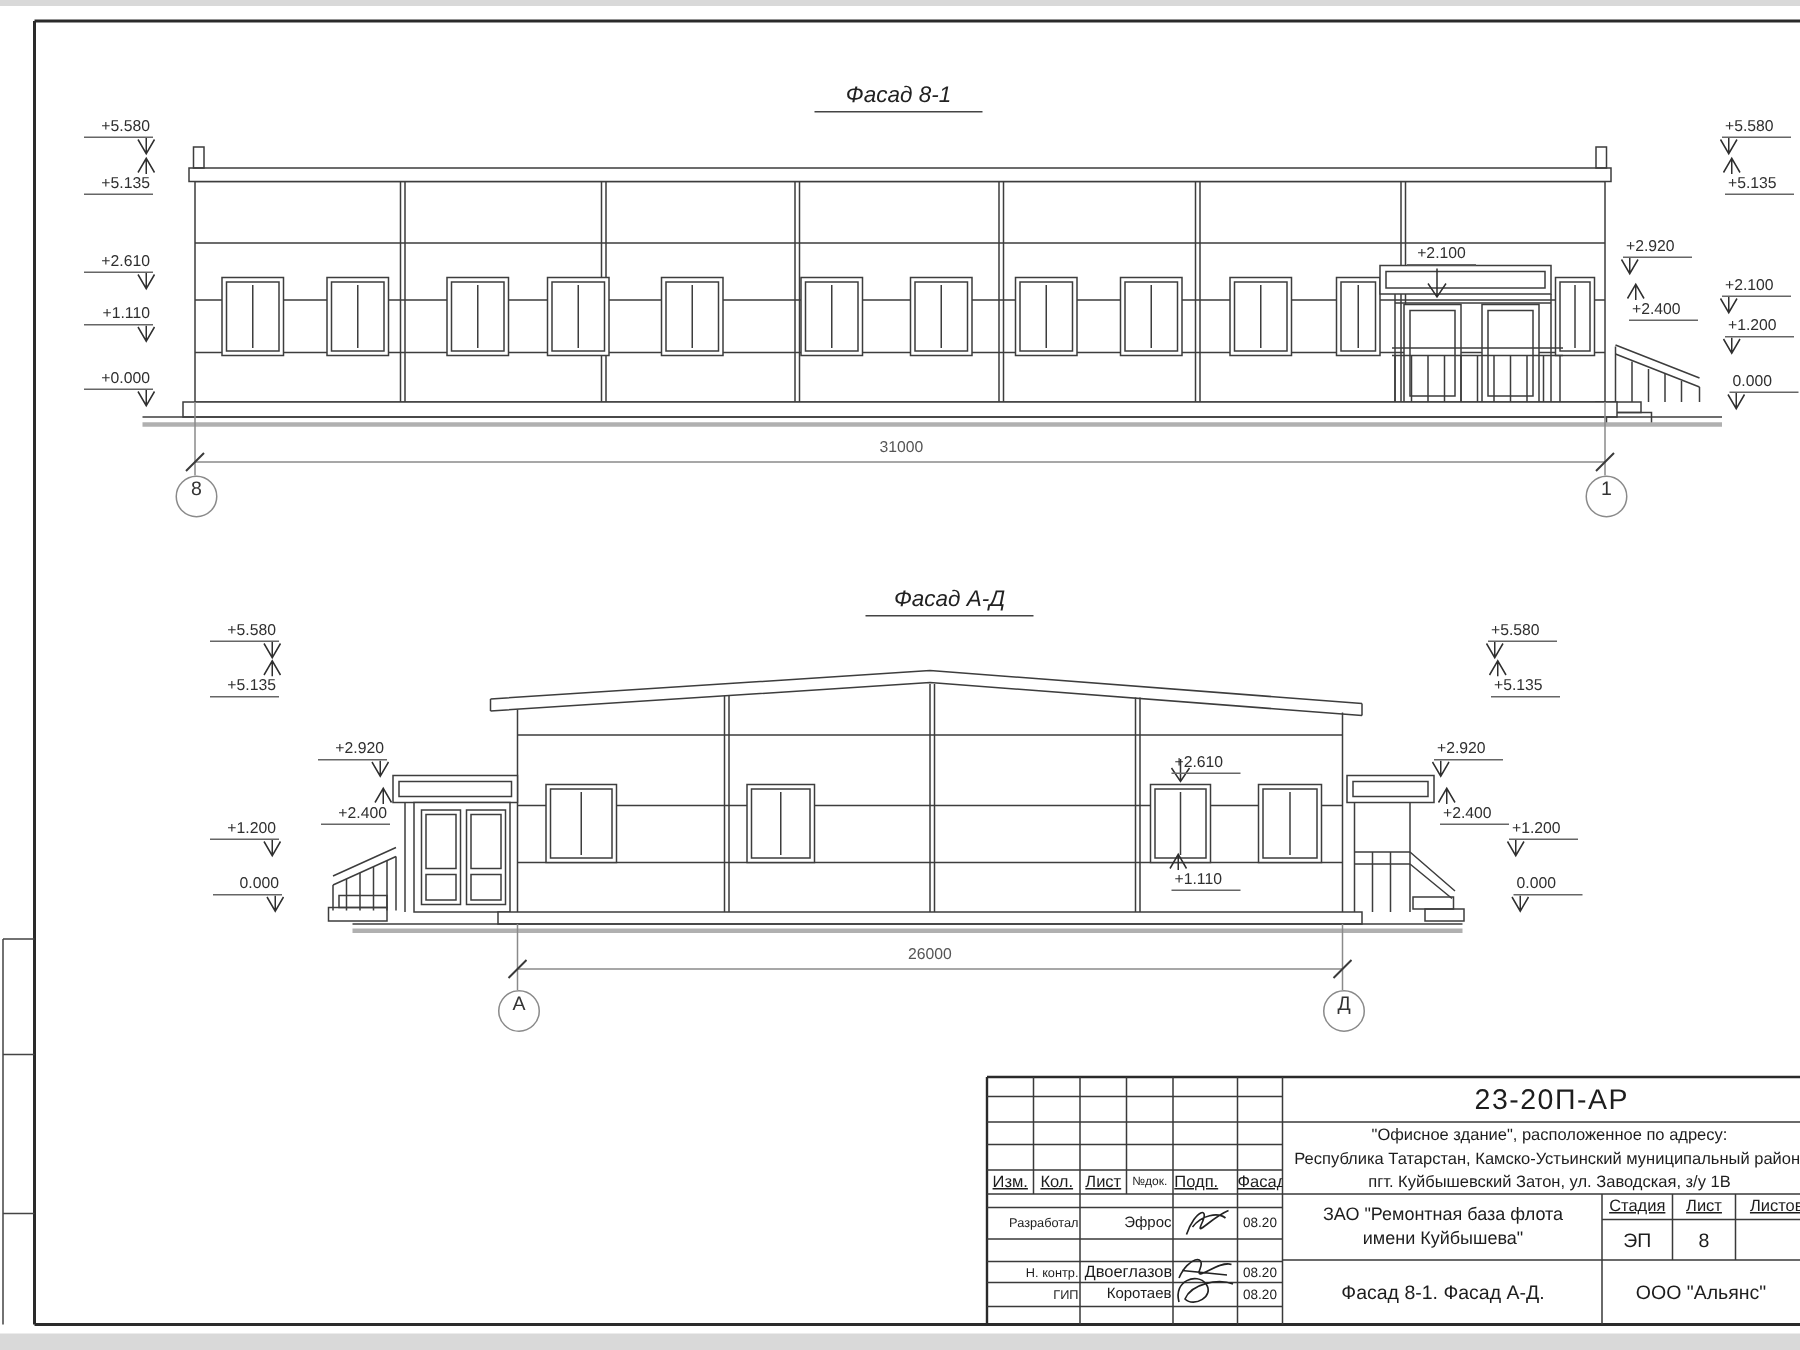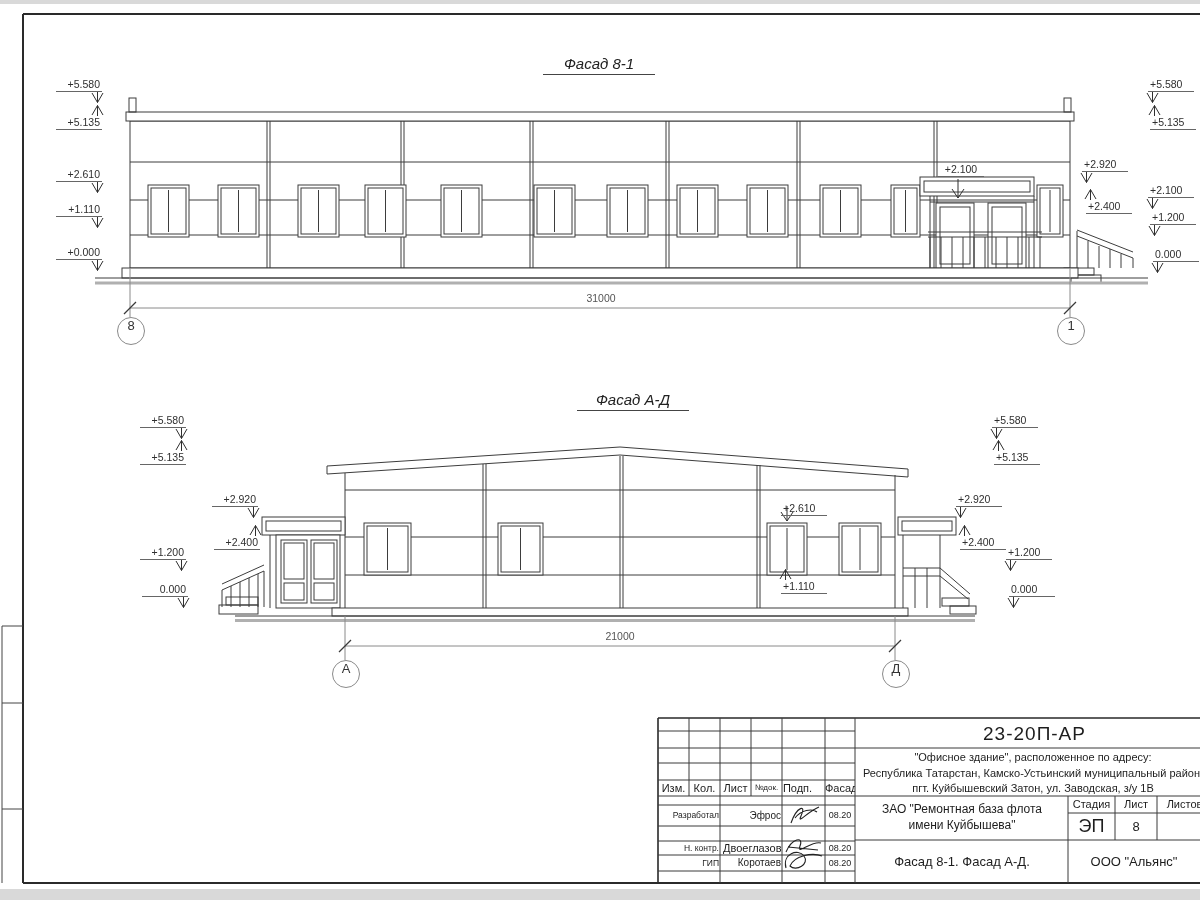--- a/index.html
+++ b/index.html
@@ -22,21 +22,21 @@
   .ul svg{left:-3px;bottom:100%;}
   
   .dimlabel{position:absolute;font:10.5px "Liberation Sans",sans-serif;color:#555;text-align:center;width:80px;}
   .bubble{position:absolute;width:26px;height:26px;border:1px solid #8a8a8a;border-radius:50%;
           background:#fff;text-align:center;line-height:26px;font:13px "Liberation Sans",sans-serif;color:#333;}
   
   .tb{position:absolute;overflow:hidden;white-space:nowrap;text-align:right;}
   .c{text-align:center;}
   .docnum{font-size:19px;letter-spacing:1px;line-height:29px;}
   .addr{font-size:11px;line-height:15.6px;text-align:center;}
-  .small{font-size:11px;line-height:16px;}
+  .small{font-size:11px;line-height:16px;text-decoration:underline;}
   .tiny{font-size:8px;line-height:16px;}
 </style>
 </head>
 <body>
 
 <div class="edge" style="top:0;height:4px"></div>
 <div class="edge" style="top:889px;height:11px"></div>
 
 <svg class="linework" width="1200" height="900" viewBox="0 0 1200 900">
 
@@ -386,41 +386,41 @@
 <div class="mark al" style="left:781px;top:502px">
     <span class="t">+2.610</span>
   </div>
 <div class="mark ul al" style="left:781px;top:580px">
     <span class="t">+1.110</span>
     <svg width="15" height="12" viewBox="0 0 15 12">
       <path d="M2,11 L7.5,1.5 L13,11 M7.5,1.5 V12"></path>
     </svg>
   </div>
 
-<div class="dimlabel" style="left:580px;top:630px">21000</div>
+<div class="dimlabel" style="left:580px;top:630px">26000</div>
 <div class="bubble" style="left:332px;top:660px">А</div>
 <div class="bubble" style="left:882px;top:660px">Д</div>
 
 <div class="tb c docnum" style="left:857px;top:719px;width:355px;height:29px">23-20П-АР</div>
 
 <div class="tb addr" style="left:858px;top:750px;width:350px">
   <div>"Офисное здание", расположенное по адресу:</div>
   <div>Республика Татарстан, Камско-Устьинский муниципальный район,</div>
   <div>пгт. Куйбышевский Затон, ул. Заводская, з/у 1В</div>
 </div>
 
 <div class="tb c" style="left:857px;top:801px;width:210px;font-size:12px;line-height:16px">
   <div>ЗАО "Ремонтная база флота</div>
   <div>имени Куйбышева"</div>
 </div>
 
 <div class="tb c small" style="left:1068px;top:796px;width:47px;line-height:17px">Стадия</div>
 <div class="tb c small" style="left:1115px;top:796px;width:42px;line-height:17px">Лист</div>
 <div class="tb c small" style="left:1157px;top:796px;width:55px;line-height:17px">Листов</div>
-<div class="tb c" style="left:1068px;top:813px;width:47px;font-size:18px;line-height:27px">ЭП</div>
+<div class="tb c" style="left:1068px;top:813px;width:47px;font-size:13px;line-height:27px">ЭП</div>
 <div class="tb c" style="left:1115px;top:813px;width:42px;font-size:13px;line-height:27px">8</div>
 
 <div class="tb c" style="left:857px;top:840px;width:210px;font-size:13px;line-height:43px">Фасад 8-1. Фасад А-Д.</div>
 <div class="tb c" style="left:1068px;top:840px;width:132px;font-size:13px;line-height:43px">ООО "Альянс"</div>
 
 <div class="tb c small" style="left:658px;top:780px;width:31px">Изм.</div>
 <div class="tb c small" style="left:689px;top:780px;width:31px">Кол.</div>
 <div class="tb c small" style="left:720px;top:780px;width:31px">Лист</div>
 <div class="tb c tiny" style="left:751px;top:780px;width:31px">№док.</div>
 <div class="tb c small" style="left:782px;top:780px;width:31px">Подп.</div>

